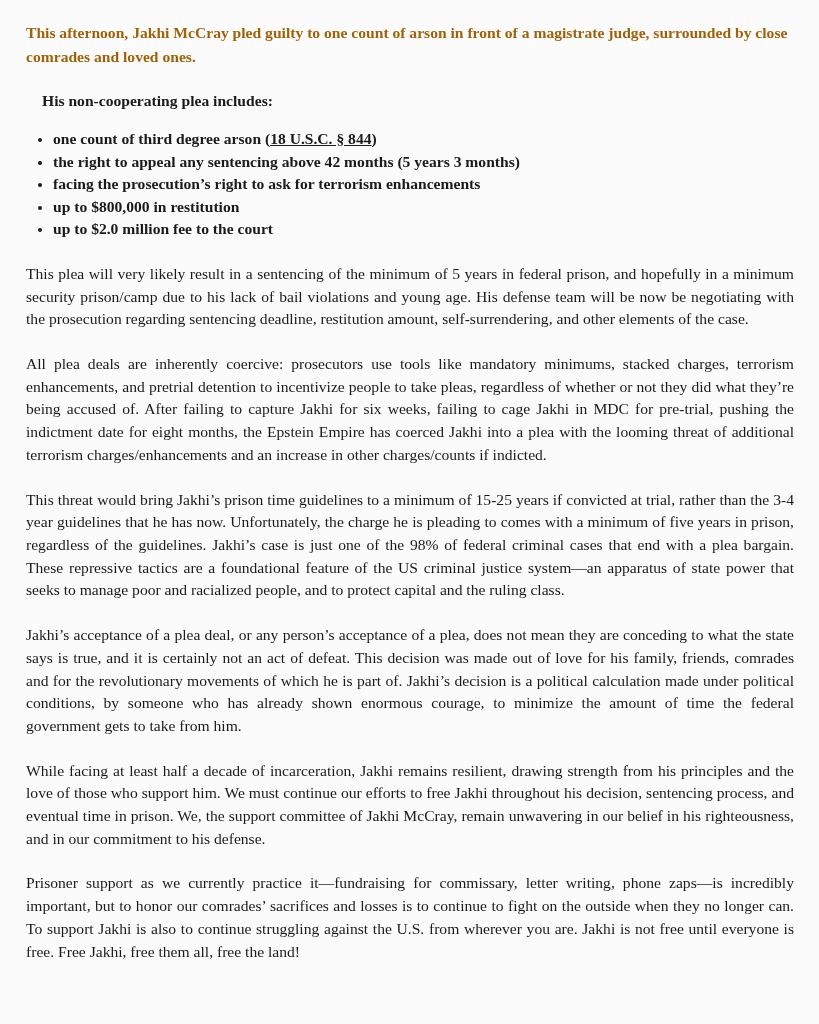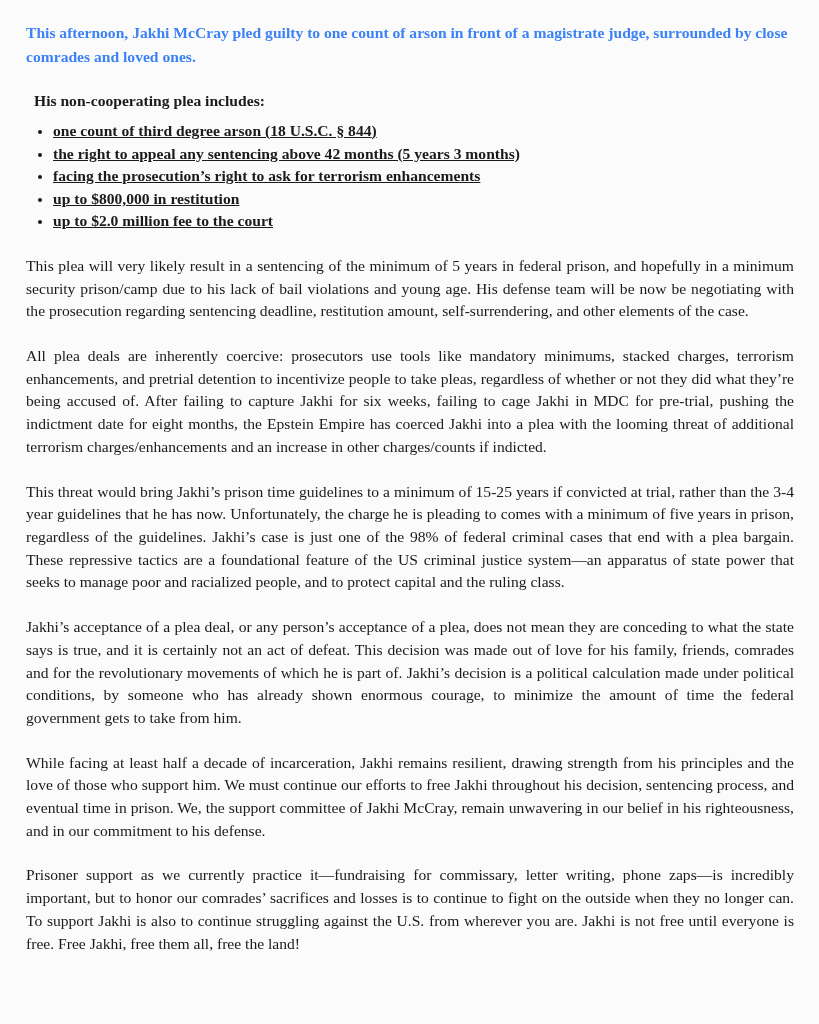--- a/index.html
+++ b/index.html
@@ -4,29 +4,29 @@
 <style>
   html, body { margin: 0; padding: 0; }
   body {
     width: 819px; height: 1024px; overflow: hidden;
     background: #fcfbfc;
     font-family: "Liberation Serif", "DejaVu Serif", serif;
     color: #1a1a1a;
   }
   .page { padding: 21px 25px 0 26px; }
   .lead {
-    color: #3b82f6; font-weight: bold; font-size: 15.6px; line-height: 24px;
+    color: #a16207; font-weight: bold; font-size: 15.6px; line-height: 24px;
     margin: 0 0 20px 0;
   }
-  .plea-intro { font-weight: bold; font-size: 15.6px; line-height: 23px; margin: 8px; }
+  .plea-intro { font-weight: bold; font-size: 15.6px; line-height: 23px; margin: 16px; }
   ul.plea-list {
     margin: 0 0 22px 0; padding-left: 27px;
     font-weight: bold; font-size: 15.6px; line-height: 22.6px;
   }
-  ul.plea-list li { padding-left: 0; text-decoration: underline; }
+  ul.plea-list li { padding-left: 0; }
   ul.plea-list li::marker { font-size: 13px; }
   .ref { text-decoration: underline; }
   p.para {
     margin: 0 0 22px 0; font-size: 15.6px; line-height: 22.7px; text-align: justify;
   }
   b { font-weight: normal; }
 </style>
 </head>
 <body>
 

